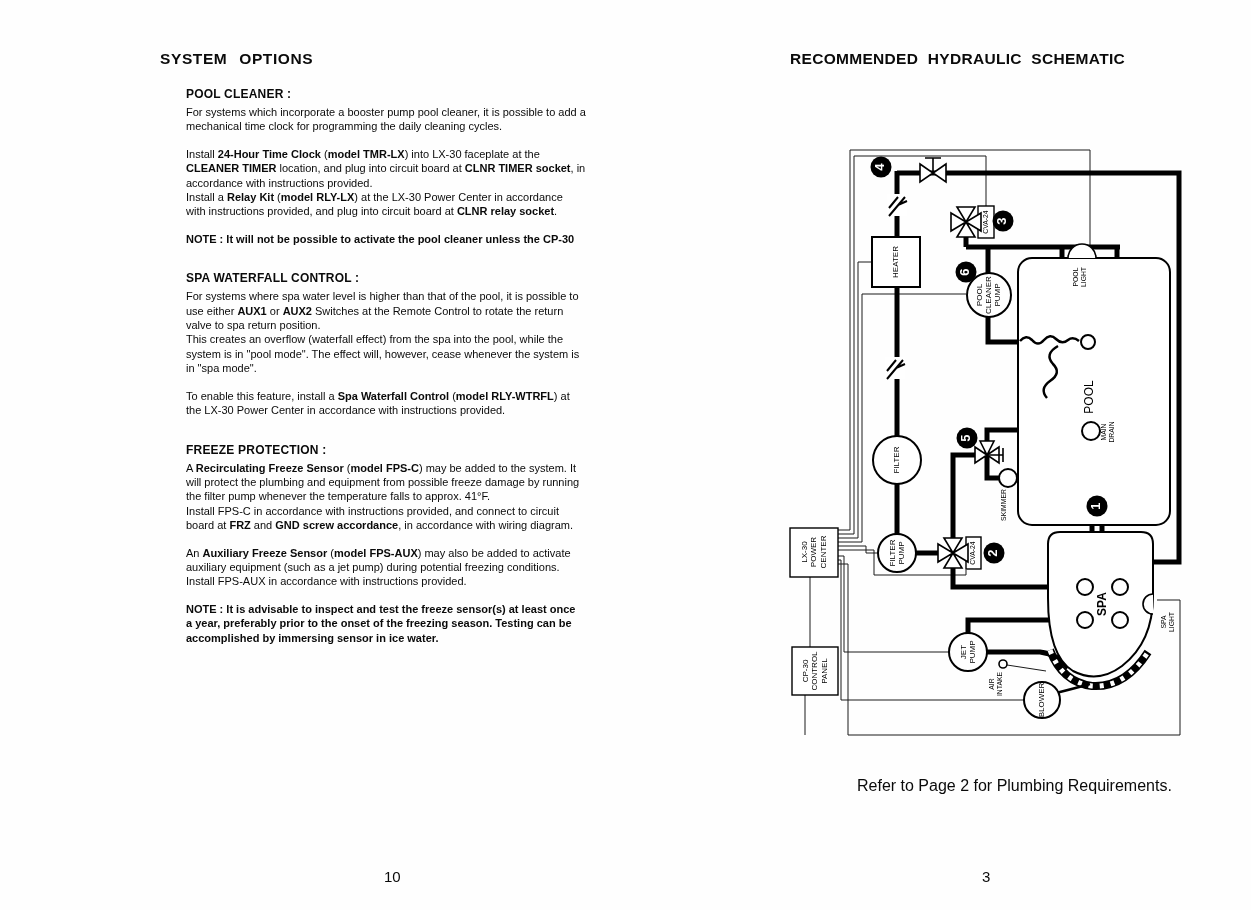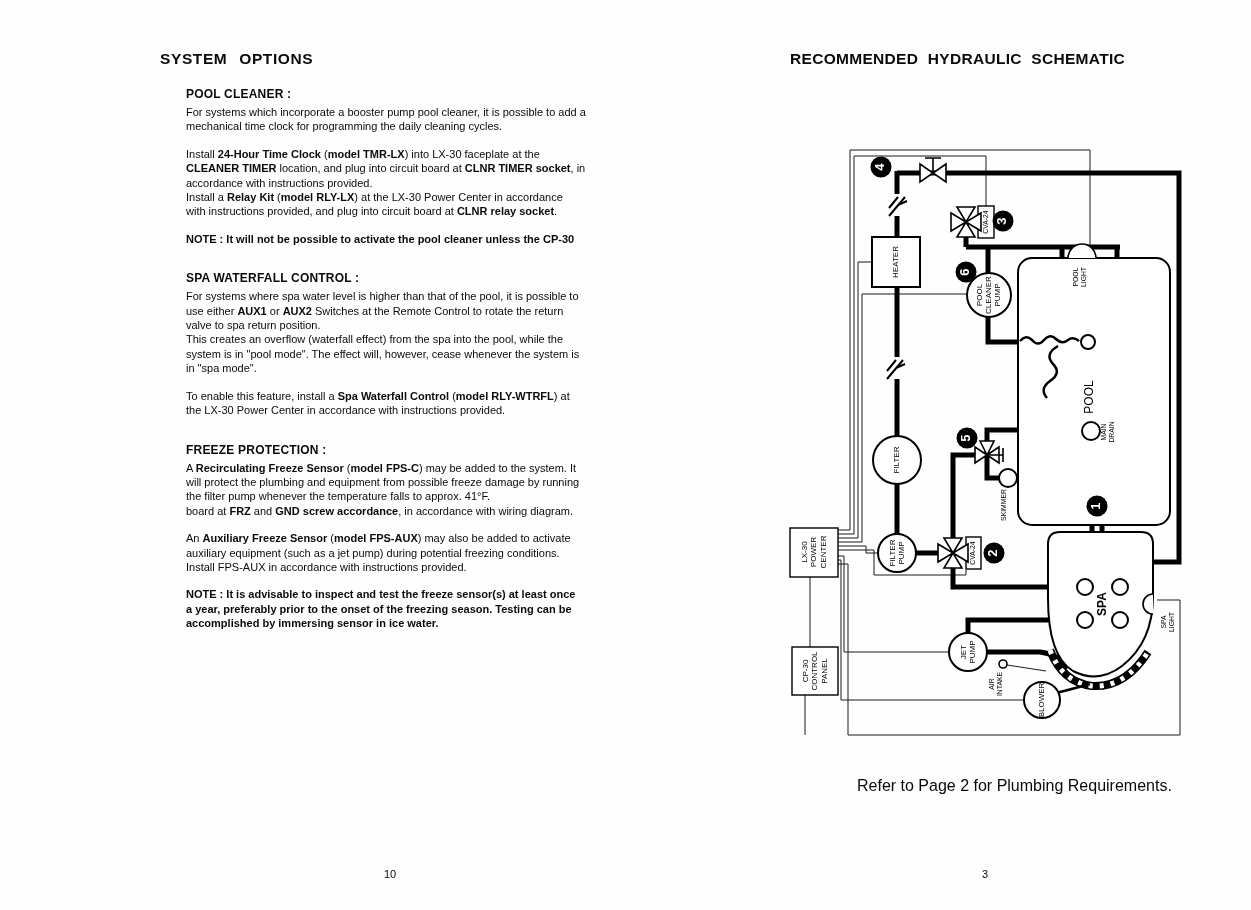--- a/index.html
+++ b/index.html
@@ -33,21 +33,21 @@
   .dg .lbl-sm{font-size:6.8px;}
   .dg .lbl-lg{font-size:12px;}
   .dg .badge-num{font-size:13px;font-weight:bold;fill:#fff;}
   .dg .wire{stroke:#1a1a1a;stroke-width:1;fill:none;}
   .dg .pipe{stroke:#000;stroke-width:5;fill:none;}
   .dg .pipe-thin{stroke:#000;stroke-width:2.5;fill:none;}
   .dg .comp{fill:#fff;stroke:#000;stroke-width:2;}
   .dg .box{fill:#fff;stroke:#000;stroke-width:1.4;}
   .dg .valve{fill:#fff;stroke:#000;stroke-width:1.6;}
   .caption{position:absolute;left:857px;top:777px;font-size:16px;}
-  .pageno{position:absolute;font-size:11px;text-align:right;}
+  .pageno{position:absolute;font-size:15px;text-align:right;}
   #pageno-left{left:384px;top:868px;}
   #pageno-right{left:982px;top:868px;}
 </style>
 </head>
 <body>
 
 <div id="title-left" class="page-title">SYSTEM  OPTIONS</div>
 <div id="title-right" class="page-title">RECOMMENDED  HYDRAULIC  SCHEMATIC</div>
 
 <div id="left-sections">
@@ -82,20 +82,21 @@
         <div class="line"><span class="seg">To enable this feature, install a </span><span class="seg b">Spa Waterfall Control</span><span class="seg"> (</span><span class="seg b">model RLY-WTRFL</span><span class="seg">) at</span></div>
         <div class="line"><span class="seg">the LX-30 Power Center in accordance with instructions provided.</span></div>
       </div>
     </div>
     <div class="section">
       <div class="section-heading">FREEZE PROTECTION :</div>
       <div class="para">
         <div class="line"><span class="seg">A </span><span class="seg b">Recirculating Freeze Sensor</span><span class="seg"> (</span><span class="seg b">model FPS-C</span><span class="seg">) may be added to the system.  It</span></div>
         <div class="line"><span class="seg">will protect the plumbing and equipment from possible freeze damage by running</span></div>
         <div class="line"><span class="seg">the filter pump whenever the temperature falls to approx. 41°F.</span></div>
+        <div class="line"><span class="seg">Install FPS-C in accordance with instructions provided, and connect to circuit</span></div>
         <div class="line"><span class="seg">board at </span><span class="seg b">FRZ</span><span class="seg"> and </span><span class="seg b">GND screw accordance</span><span class="seg">, in accordance with wiring diagram.</span></div>
       </div>
       <div class="para">
         <div class="line"><span class="seg">An </span><span class="seg b">Auxiliary Freeze Sensor</span><span class="seg"> (</span><span class="seg b">model FPS-AUX</span><span class="seg">) may also be added to activate</span></div>
         <div class="line"><span class="seg">auxiliary equipment (such as a jet pump) during potential freezing conditions.</span></div>
         <div class="line"><span class="seg">Install FPS-AUX in accordance with instructions provided.</span></div>
       </div>
       <div class="para bold">
         <div class="line"><span class="seg">NOTE :   It is advisable to inspect and test the freeze sensor(s) at least once</span></div>
         <div class="line"><span class="seg">a year, preferably prior to the onset of the freezing season.  Testing can be</span></div>

